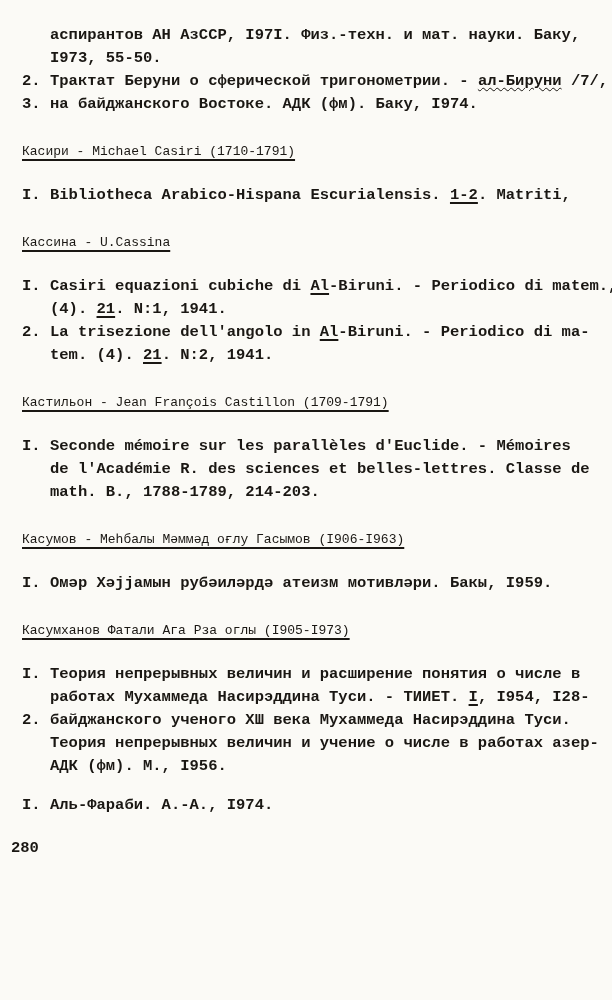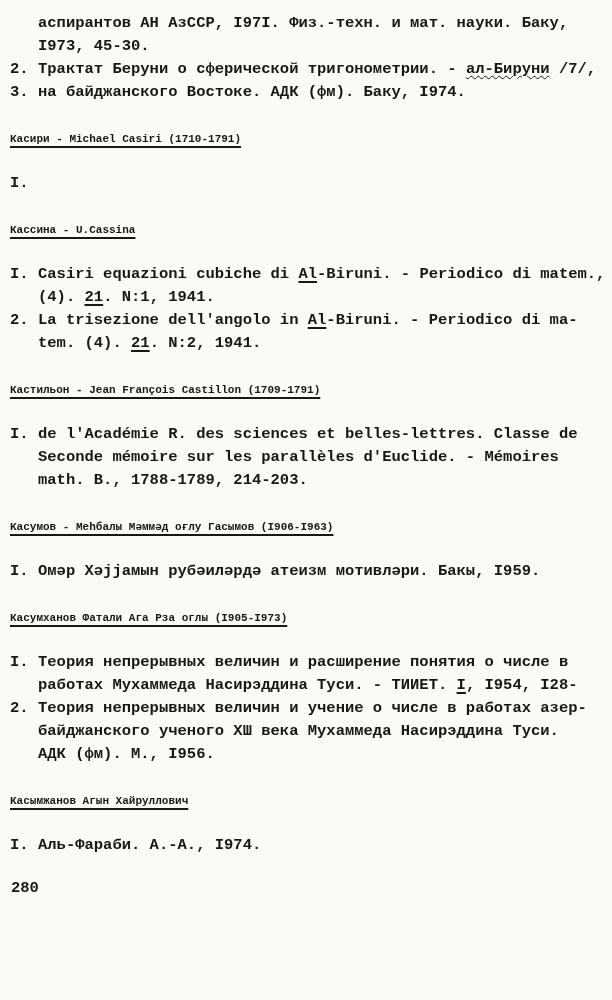--- a/index.html
+++ b/index.html
@@ -7,24 +7,24 @@
     width: 612px; height: 1000px;
     background: #fbfaf6;
     overflow: hidden;
     font-family: "Liberation Mono", "DejaVu Sans Mono", "DejaVu Sans", monospace;
     font-size: 15.5px;
     line-height: 23px;
     font-weight: bold;
     color: #1a1713;
   }
   #doc { padding: 8px 2px 0 6px; }
-  section { margin: 4px; }
+  section { margin: 16px; }
   h2 {
-    font-size: 11px;
-    font-weight: bold;
+    font-size: 13px;
+    font-weight: normal;
     margin: 24px 0 21px 0;
     white-space: pre;
   }
   .u-head {
     text-decoration: underline;
     text-underline-offset: 4px;
     text-decoration-thickness: 1.6px;
   }
   .entry { display: flex; }
   .num { flex: 0 0 28px; width: 28px; white-space: pre; }
@@ -45,41 +45,42 @@
 </head>
 <body>
 
 <main id="doc">
   <div id="sections">
       <section>
         <div class="entry">
           <span class="num"></span>
           <div class="body">
             <div class="line"><span>аспирантов АН АзССР, I97I. Физ.-техн. и мат. науки. Баку,</span></div>
-            <div class="line"><span>I973, 45-30.</span></div>
+            <div class="line"><span>I973, 55-50.</span></div>
           </div>
         </div>
         <div class="entry">
           <span class="num">2.</span>
           <div class="body">
             <div class="line"><span>Трактат Беруни о сферической тригонометрии. - </span><span class="u-wavy">ал-Бируни</span><span> /7/,</span></div>
           </div>
         </div>
         <div class="entry">
           <span class="num">3.</span>
           <div class="body">
             <div class="line"><span>на байджанского Востоке. АДК (фм). Баку, I974.</span></div>
           </div>
         </div>
       </section>
       <section>
         <h2><span class="u-head">Касири - Michael Casiri (1710-1791)</span></h2>
         <div class="entry">
           <span class="num">I.</span>
           <div class="body">
+            <div class="line"><span>Bibliotheca Arabico-Hispana Escurialensis. </span><span class="u-solid">1-2</span><span>. Matriti,</span></div>
           </div>
         </div>
       </section>
       <section>
         <h2><span class="u-head">Кассина - U.Cassina</span></h2>
         <div class="entry">
           <span class="num">I.</span>
           <div class="body">
             <div class="line"><span>Casiri equazioni cubiche di </span><span class="u-solid">Al</span><span>-Biruni. - Periodico di matem.,</span></div>
             <div class="line"><span>(4). </span><span class="u-solid">21</span><span>. N:1, 1941.</span></div>
@@ -91,22 +92,22 @@
             <div class="line"><span>La trisezione dell'angolo in </span><span class="u-solid">Al</span><span>-Biruni. - Periodico di ma-</span></div>
             <div class="line"><span>tem. (4). </span><span class="u-solid">21</span><span>. N:2, 1941.</span></div>
           </div>
         </div>
       </section>
       <section>
         <h2><span class="u-head">Кастильон - Jean François Castillon (1709-1791)</span></h2>
         <div class="entry">
           <span class="num">I.</span>
           <div class="body">
+            <div class="line"><span>Seconde mémoire sur les parallèles d'Euclide. - Mémoires</span></div>
             <div class="line"><span>de l'Académie R. des sciences et belles-lettres. Classe de</span></div>
-            <div class="line"><span>Seconde mémoire sur les parallèles d'Euclide. - Mémoires</span></div>
             <div class="line"><span>math. B., 1788-1789, 214-203.</span></div>
           </div>
         </div>
       </section>
       <section>
         <h2><span class="u-head">Касумов - Меһбалы Мәммәд оғлу Гасымов (I906-I963)</span></h2>
         <div class="entry">
           <span class="num">I.</span>
           <div class="body">
             <div class="line"><span>Омәр Хәjjамын рубәиләрдә атеизм мотивләри. Бакы, I959.</span></div>
@@ -118,28 +119,27 @@
         <div class="entry">
           <span class="num">I.</span>
           <div class="body">
             <div class="line"><span>Теория непрерывных величин и расширение понятия о числе в</span></div>
             <div class="line"><span>работах Мухаммеда Насирэддина Туси. - ТИИЕТ. </span><span class="u-solid">I</span><span>, I954, I28-</span></div>
           </div>
         </div>
         <div class="entry">
           <span class="num">2.</span>
           <div class="body">
+            <div class="line"><span>байджанского ученого ХШ века Мухаммеда Насирэддина Туси.</span></div>
             <div class="line"><span>Теория непрерывных величин и учение о числе в работах азер-</span></div>
-            <div class="line"><span>байджанского ученого ХШ века Мухаммеда Насирэддина Туси.</span></div>
             <div class="line"><span>АДК (фм). М., I956.</span></div>
           </div>
         </div>
       </section>
       <section>
-        <h2><span class="u-head">Касымжанов Агын Хайруллович</span></h2>
         <div class="entry">
           <span class="num">I.</span>
           <div class="body">
             <div class="line"><span>Аль-Фараби. А.-А., I974.</span></div>
           </div>
         </div>
       </section>
     </div>
   <div class="page-number">280</div>
 </main>

